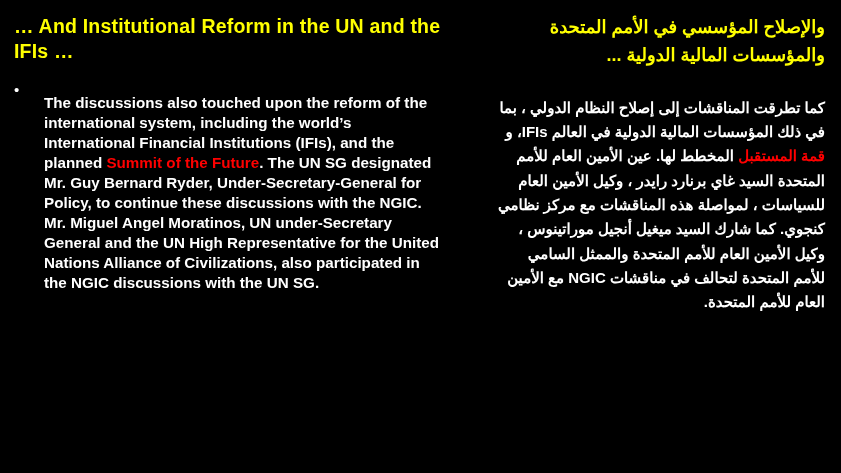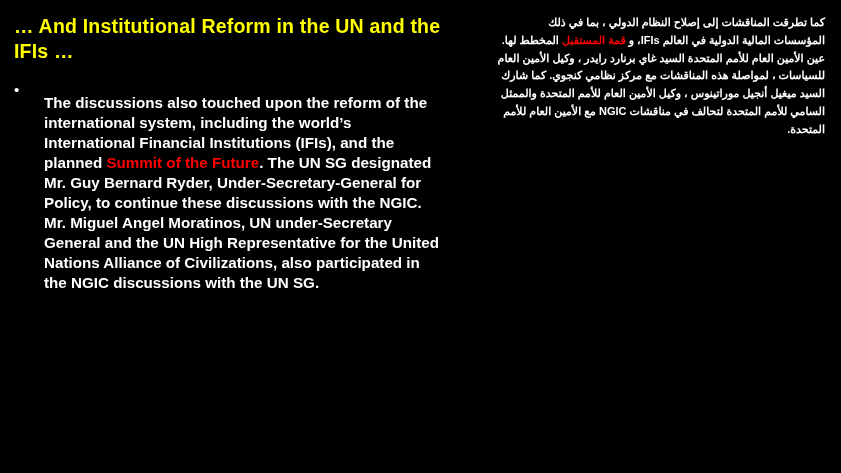--- a/index.html
+++ b/index.html
@@ -73,21 +73,21 @@
   }
   .title-ar {
     color: #ffff00;
     font-size: 18px;
     font-weight: bold;
     line-height: 1.55;
     margin: 0 0 26px 0;
   }
   .body-ar {
     color: #ffffff;
-    font-size: 11px;
+    font-size: 15px;
     font-weight: bold;
     line-height: 1.62;
     margin: 0;
   }
   .body-ar .hl-red { color: #ff0000; }
 </style>
 </head>
 <body>
 
 <div class="slide">
@@ -95,17 +95,18 @@
   <div class="col-left">
     <h1 class="title-en">…  And Institutional Reform in the UN and the IFIs …</h1>
 
     <div class="bullet-row">
       <span class="bullet-dot">•</span>
       <p class="body-en"><span>The discussions also touched upon the reform of the international system, including the world’s International Financial Institutions (IFIs), and the planned </span><span class="hl-red">Summit of the Future</span><span>.  The UN SG designated Mr. Guy Bernard Ryder, Under-Secretary-General for Policy, to continue these discussions with the NGIC.  Mr. Miguel Angel Moratinos, UN under-Secretary General and the UN High Representative for the United Nations Alliance of Civilizations, also participated in the NGIC discussions with the UN SG.</span></p>
     </div>
   </div>
 
   <div class="col-right">
+    <h1 class="title-ar">والإصلاح المؤسسي في الأمم المتحدة والمؤسسات المالية الدولية ...</h1>
 
     <p class="body-ar"><span>كما تطرقت المناقشات إلى إصلاح النظام الدولي ، بما في ذلك المؤسسات المالية الدولية في العالم  IFIs، و </span><span class="hl-red">قمة المستقبل</span><span> المخطط لها. عين الأمين العام للأمم المتحدة السيد غاي برنارد رايدر ، وكيل الأمين العام للسياسات ، لمواصلة هذه المناقشات مع مركز نظامي كنجوي. كما شارك السيد ميغيل أنجيل موراتينوس ، وكيل الأمين العام للأمم المتحدة والممثل السامي للأمم المتحدة لتحالف في مناقشات  NGIC  مع الأمين العام للأمم المتحدة.</span></p>
   </div>
 
 </div>
 
 </body></html>

